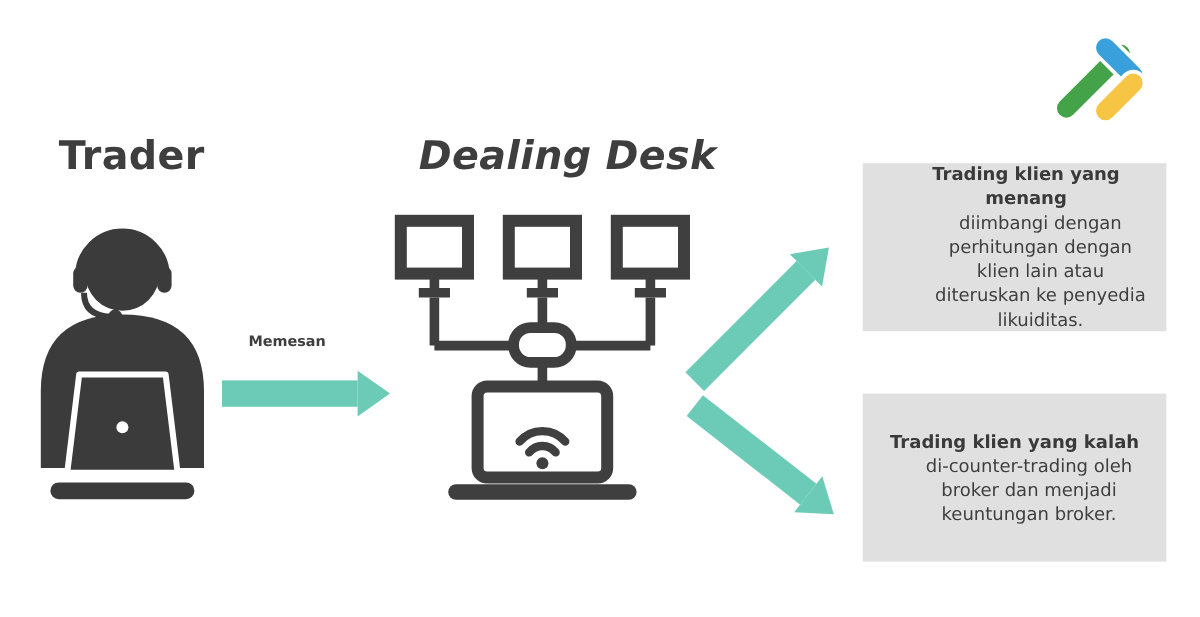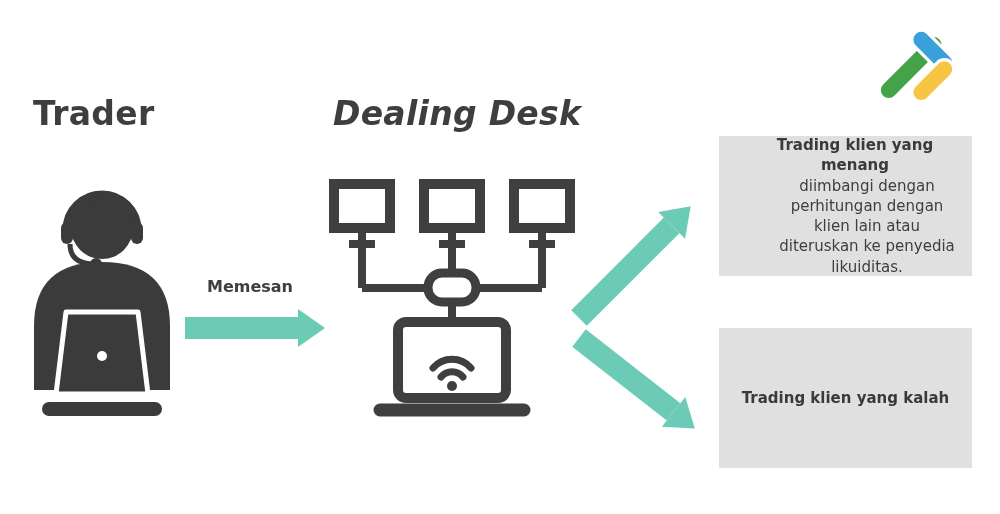--- a/index.html
+++ b/index.html
@@ -8,21 +8,21 @@
     position: relative;
     width: 1000px;
     height: 514px;
     background: #ffffff;
     font-family: "DejaVu Sans", "Liberation Sans", sans-serif;
     color: #3e3e3e;
     overflow: hidden;
   }
   .title {
     position: absolute;
-    margin: 0;
+    margin: 16px;
     font-size: 33px;
     font-weight: bold;
     color: #3e3e3e;
     letter-spacing: 0.3px;
     white-space: nowrap;
   }
   .title-trader { left: 33px; top: 94px; }
   .title-desk   { left: 333px; top: 94px; font-style: italic; }
 
   .logo { position: absolute; left: 874px; top: 24px; width: 84px; height: 84px; }
@@ -31,21 +31,21 @@
   .trader-icon { position: absolute; left: 14px; top: 190px; width: 172px; height: 238px; }
   .trader-icon svg { width: 100%; height: 100%; display: block; }
 
   .desk-icon { position: absolute; left: 322px; top: 170px; width: 260px; height: 262px; }
   .desk-icon svg { width: 100%; height: 100%; display: block; }
 
   .order-label {
     position: absolute;
     left: 207px;
     top: 277px;
-    font-size: 16px;
+    font-size: 12px;
     font-weight: bold;
     color: #3e3e3e;
     white-space: nowrap;
   }
 
   .arrow {
     position: absolute;
     height: 22px;
     background: #6bcbb7;
   }
@@ -170,15 +170,16 @@
   <div class="arrow arrow-up"></div>
   <div class="arrow arrow-down"></div>
 
   <div class="outcome-box box-win">
     <div class="outcome-heading">Trading klien yang menang</div>
     <div class="outcome-body">diimbangi dengan perhitungan dengan klien lain atau diteruskan ke penyedia likuiditas.</div>
   </div>
 
   <div class="outcome-box box-lose">
     <div class="outcome-heading">Trading klien yang kalah</div>
+    <div class="outcome-body">di-counter-trading oleh broker dan menjadi keuntungan broker.</div>
   </div>
 
 </div>
 
 </body></html>

